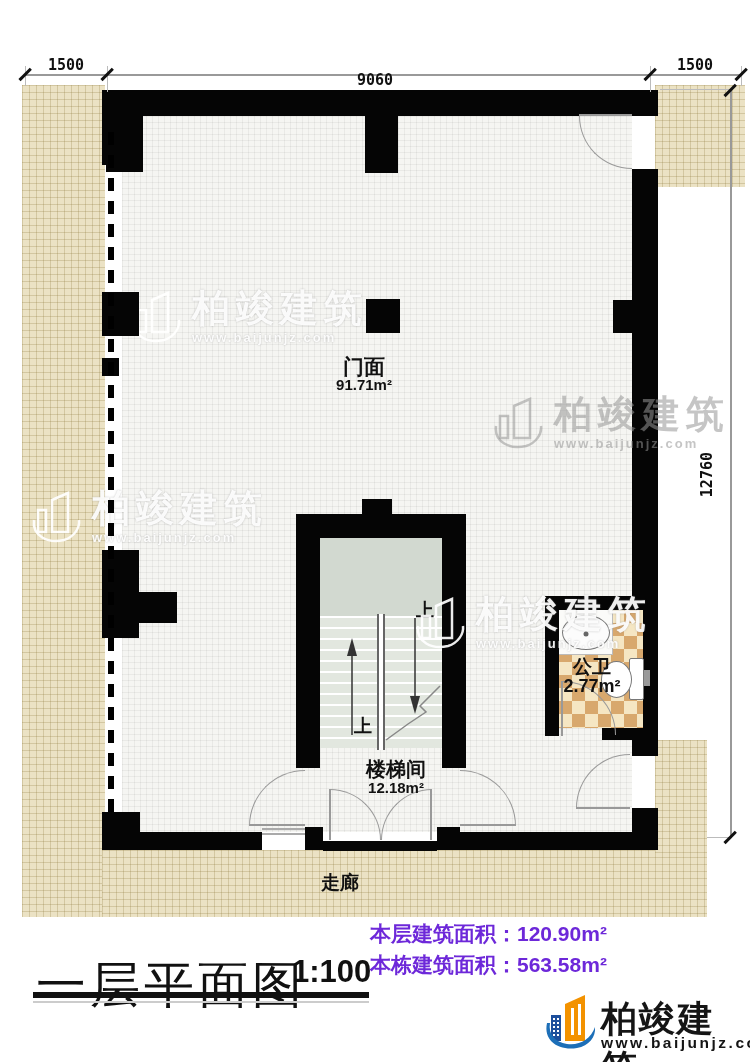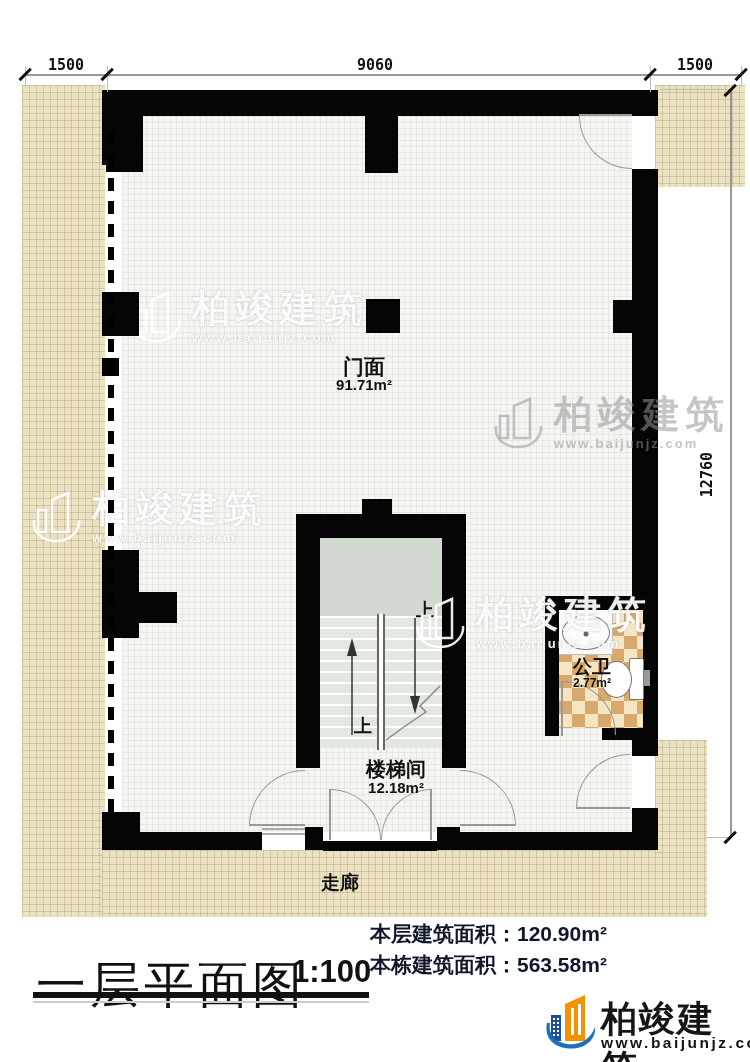--- a/index.html
+++ b/index.html
@@ -57,21 +57,21 @@
   .sink-nook{position:absolute;background:#fbfbf9;border-right:1px solid #bbb;border-bottom:1px solid #bbb;}
   .sink{position:absolute;background:#fcfcfc;border:1.5px solid #777;border-radius:50%;}
   .sink .drain{position:absolute;left:50%;top:55%;width:5px;height:5px;background:#666;border-radius:50%;transform:translate(-50%,-50%);}
   .toilet-tank{position:absolute;background:#fff;border:1.5px solid #777;border-radius:2px;}
   .toilet-bowl{position:absolute;background:#fff;border:1.5px solid #777;border-radius:50%;}
   .toilet-btn{position:absolute;background:#999;}
   .divider{position:absolute;background:#fff;border-left:2px solid #666;border-right:2px solid #666;box-sizing:border-box;}
   
   .plan-title{position:absolute;font-size:50px;font-weight:400;letter-spacing:4px;color:#111;margin-top:18px;}
   .plan-scale{position:absolute;font-size:31px;font-weight:600;color:#111;}
-  .stat-line{position:absolute;font-size:21px;font-weight:600;color:#0f172a;white-space:nowrap;}
+  .stat-line{position:absolute;font-size:21px;font-weight:600;color:#6d28d9;white-space:nowrap;}
   .stat-line .gap{display:inline-block;width:22px;}
   .brand-name{position:absolute;font-size:36px;font-weight:900;letter-spacing:2px;color:#151515;}
   .brand-url{position:absolute;font-size:15.5px;font-weight:800;letter-spacing:2.5px;color:#151515;}
 </style>
 </head>
 <body>
 
 <div id="canvas">
 
   <div class="corridor" style="left:22px;top:85px;width:83px;height:832px"></div>
@@ -206,34 +206,34 @@
   <div class="arc tr" style="left:330px;top:789px;width:51px;height:51px"></div>
   <div class="leaf" style="left:329px;top:789px;width:2px;height:51px"></div>
   <div class="arc tl" style="left:381px;top:789px;width:51px;height:51px"></div>
   <div class="leaf" style="left:430px;top:789px;width:2px;height:51px"></div>
 
   <div class="lbl room-name" style="left:364px;top:353px">门面</div>
   <div class="lbl room-area" style="left:364px;top:376px">91.71m²</div>
   <div class="lbl room-name" style="left:396px;top:756px;font-size:20px">楼梯间</div>
   <div class="lbl room-area" style="left:396px;top:779px">12.18m²</div>
   <div class="lbl room-name" style="left:592px;top:654px;font-size:19px">公卫</div>
-  <div class="lbl room-area" style="left:592px;top:676px;font-size:12px">2.77m²</div>
+  <div class="lbl room-area" style="left:592px;top:676px;font-size:18px">2.77m²</div>
   <div class="lbl room-name" style="left:340px;top:870px;font-size:19px">走廊</div>
 
   <div class="dim" style="left:25px;top:74px;width:717px;height:1.5px"></div>
   <div class="ext" style="left:25px;top:66px;width:1px;height:20px"></div>
   <div class="ext" style="left:107px;top:66px;width:1px;height:26px"></div>
   <div class="ext" style="left:650px;top:66px;width:1px;height:26px"></div>
   <div class="ext" style="left:741px;top:66px;width:1px;height:20px"></div>
   <div class="tick" style="left:17px;top:73px"></div>
   <div class="tick" style="left:99px;top:73px"></div>
   <div class="tick" style="left:642px;top:73px"></div>
   <div class="tick" style="left:733px;top:73px"></div>
   <div class="dimtxt" style="left:66px;top:56px">1500</div>
-  <div class="dimtxt" style="left:375px;top:56px">9060</div>
+  <div class="dimtxt" style="left:375px;top:71px">9060</div>
   <div class="dimtxt" style="left:695px;top:56px">1500</div>
   <div class="dim" style="left:730px;top:90px;width:1.5px;height:748px"></div>
   <div class="ext" style="left:660px;top:89px;width:70px;height:1px"></div>
   <div class="ext" style="left:707px;top:837px;width:24px;height:1px"></div>
   <div class="tick" style="left:722px;top:89px"></div>
   <div class="tick" style="left:722px;top:836px"></div>
   <div class="dimtxt-v" style="left:698px;top:452px">12760</div>
 
   <div class="plan-title" style="left:36px;top:934px">一层平面图</div>
   <div class="plan-scale" style="left:292px;top:954px">1:100</div>

